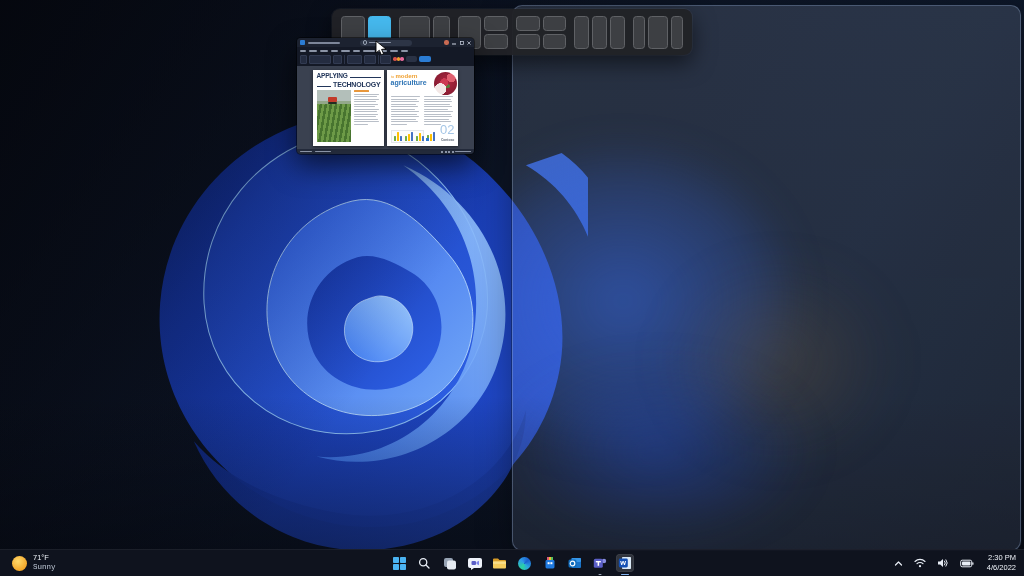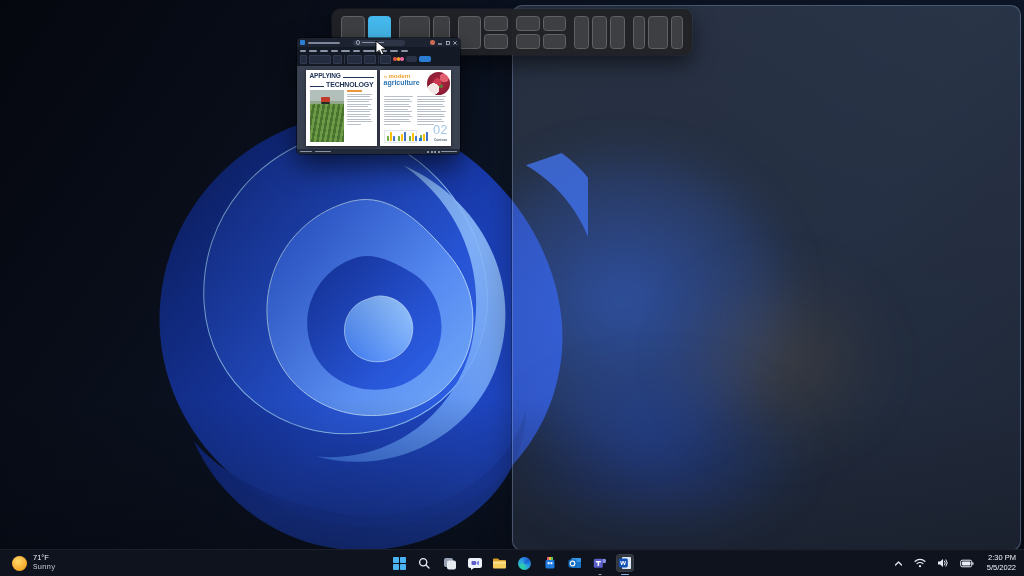--- a/index.html
+++ b/index.html
@@ -39,21 +39,21 @@
   .g2{grid-template-columns:1.8fr 1fr;}
   .g3{grid-template-columns:1fr 1fr;}
   .g3 .subgrid{display:grid;grid-template-rows:1fr 1fr;gap:3px;}
   .g4{grid-template-columns:1fr 1fr;grid-template-rows:1fr 1fr;}
   .g5{grid-template-columns:1fr 1fr 1fr;}
   .g6{grid-template-columns:1fr 1.7fr 1fr;}
   .cell{background:#3d3f43;border:1px solid #5f6165;border-radius:3.5px;min-height:0;}
   .cell.active{background:#45b8ed;border-color:#45b8ed;}
 
   
-  .word-window{position:absolute;left:297px;top:38px;width:163px;height:116px;z-index:6;
+  .word-window{position:absolute;left:297px;top:38px;width:177px;height:116px;z-index:6;
     background:#161b28;border-radius:4px;overflow:hidden;display:flex;flex-direction:column;
     box-shadow:0 12px 28px rgba(0,0,0,.6),0 0 0 1px rgba(0,0,0,.45);}
   .ww-titlebar{height:9px;background:#1c2230;display:flex;align-items:center;
     padding:0 3px;position:relative;flex:none;}
   .ww-appicon{width:4.5px;height:4.5px;background:#2b7cd3;border-radius:1px;flex:none;}
   .ww-title-skel{width:32px;height:2px;background:#7d8699;border-radius:1px;margin-left:3px;}
   .ww-search{position:absolute;left:50%;top:1.5px;transform:translateX(-50%);
     width:52px;height:6px;background:#2d3546;border-radius:3px;
     display:flex;align-items:center;gap:2px;padding:0 3px;box-sizing:border-box;}
   .ww-search .mag{width:2.5px;height:2.5px;border:0.7px solid #9aa4b4;border-radius:50%;flex:none;}
@@ -510,16 +510,16 @@
     </div>
     <div class="ticon">
       <svg width="14" height="9">
         <rect x="0.7" y="1.2" width="11" height="6.6" rx="1.5" fill="none" stroke="#e8edf5" stroke-width="1"></rect>
         <rect x="2" y="2.6" width="8.4" height="3.8" rx="0.8" fill="#e8edf5"></rect>
         <rect x="12.2" y="3.2" width="1.3" height="2.6" rx="0.6" fill="#e8edf5"></rect>
       </svg>
     </div>
     <div class="clock">
       <div>2:30 PM</div>
-      <div>5/5/2022</div>
+      <div>4/6/2022</div>
     </div>
   </div>
 </div>
 
 </body></html>

